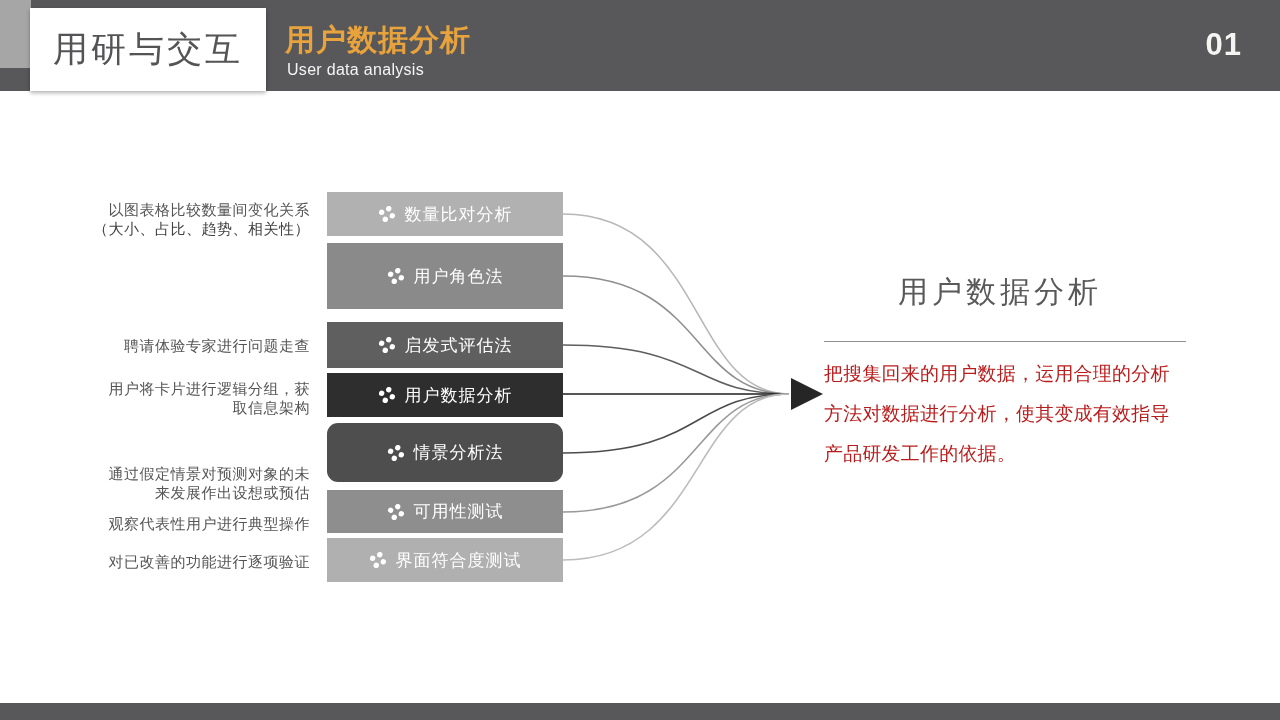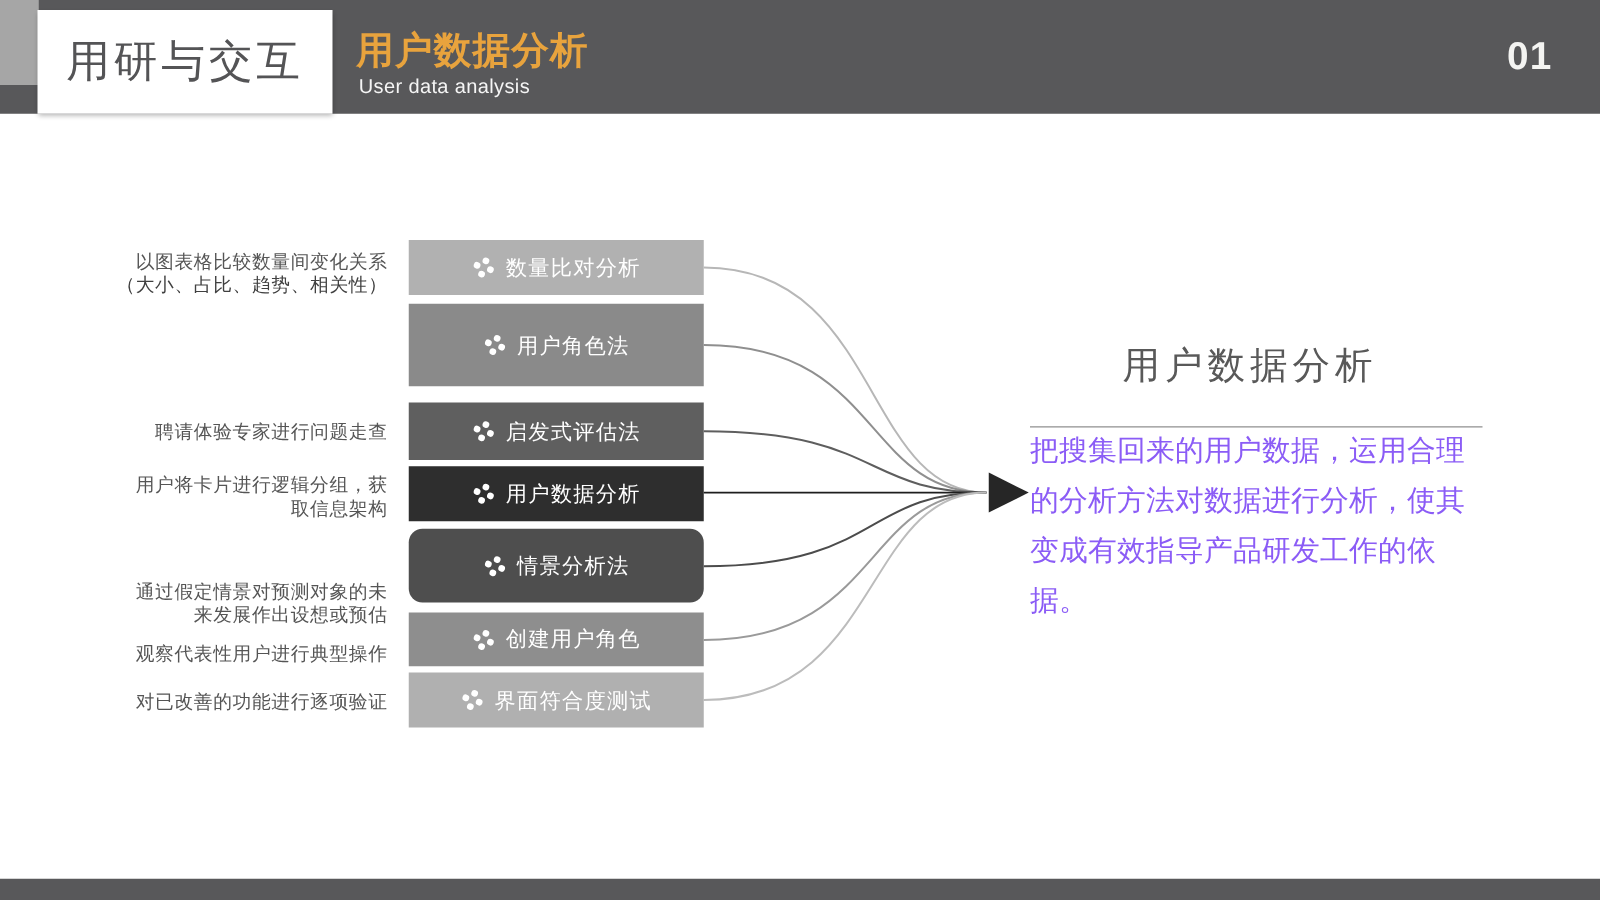--- a/index.html
+++ b/index.html
@@ -95,23 +95,23 @@
     font-family: "Liberation Serif", "DejaVu Serif", serif;
     font-size: 30px; font-weight: 400;
     color: #595959; letter-spacing: 4px;
     white-space: nowrap;
   }
   .right-rule {
     position: absolute; left: 824px; top: 341px;
     width: 362px; height: 1px; background: #909090;
   }
   .right-body {
-    position: absolute; left: 824px; top: 340px; width: 352px;
-    font-size: 23px; line-height: 40px;
-    color: #8b5cf6; letter-spacing: 0.2px;
+    position: absolute; left: 824px; top: 354px; width: 352px;
+    font-size: 19px; line-height: 40px;
+    color: #b91c1c; letter-spacing: 0.2px;
     text-align: left;
   }
 </style>
 </head>
 <body>
 
 <div id="stage">
 
   <div class="header-bar" style="background: rgb(88, 88, 90);"></div>
   <div class="header-left-strip"></div>
@@ -218,21 +218,21 @@
       </div>
       <div class="method-box" style="top: 490px; height: 43px; background: rgb(142, 142, 142);">
         <svg class="dots-icon" viewBox="0 0 18 18" xmlns="http://www.w3.org/2000/svg">
       <g fill="#ffffff" transform="rotate(18 9 9)">
         <circle cx="9" cy="3.4" r="2.7"></circle>
         <circle cx="3.4" cy="9" r="2.7"></circle>
         <circle cx="9" cy="14.6" r="2.7"></circle>
         <circle cx="14.6" cy="9" r="2.7"></circle>
       </g>
     </svg>
-        <span>创建用户角色</span>
+        <span>可用性测试</span>
       </div>
       <div class="method-box" style="top: 538px; height: 44px; background: rgb(176, 176, 176);">
         <svg class="dots-icon" viewBox="0 0 18 18" xmlns="http://www.w3.org/2000/svg">
       <g fill="#ffffff" transform="rotate(18 9 9)">
         <circle cx="9" cy="3.4" r="2.7"></circle>
         <circle cx="3.4" cy="9" r="2.7"></circle>
         <circle cx="9" cy="14.6" r="2.7"></circle>
         <circle cx="14.6" cy="9" r="2.7"></circle>
       </g>
     </svg>

